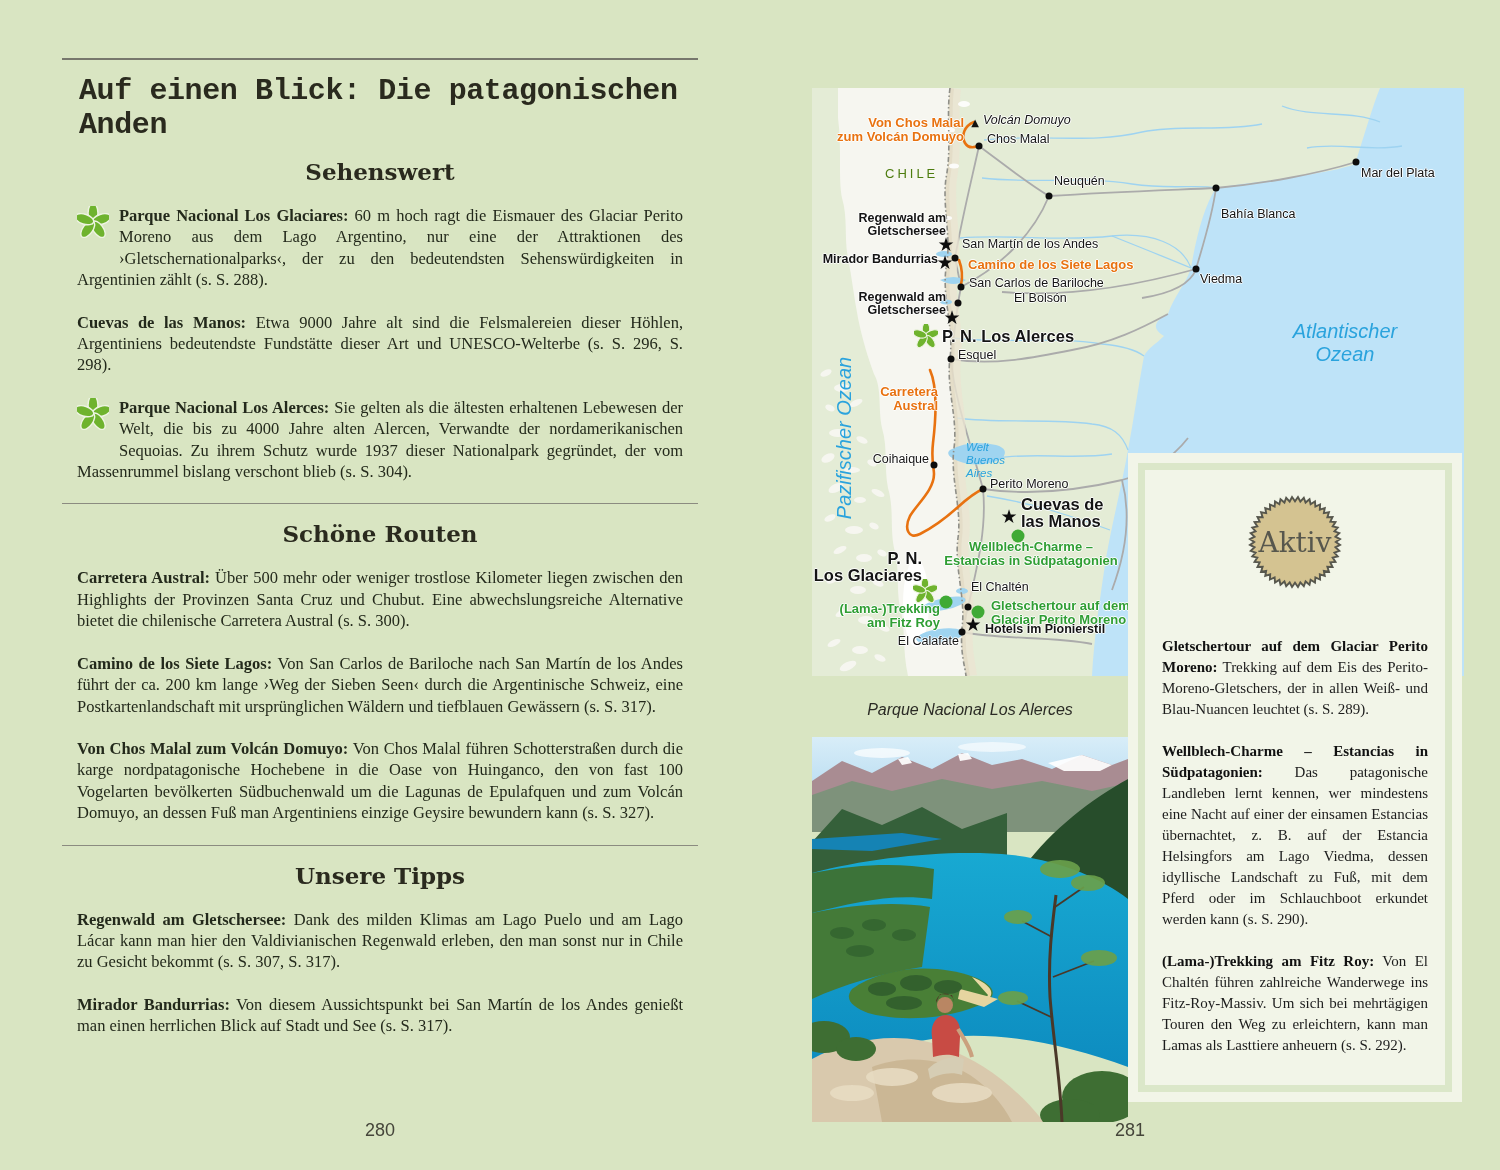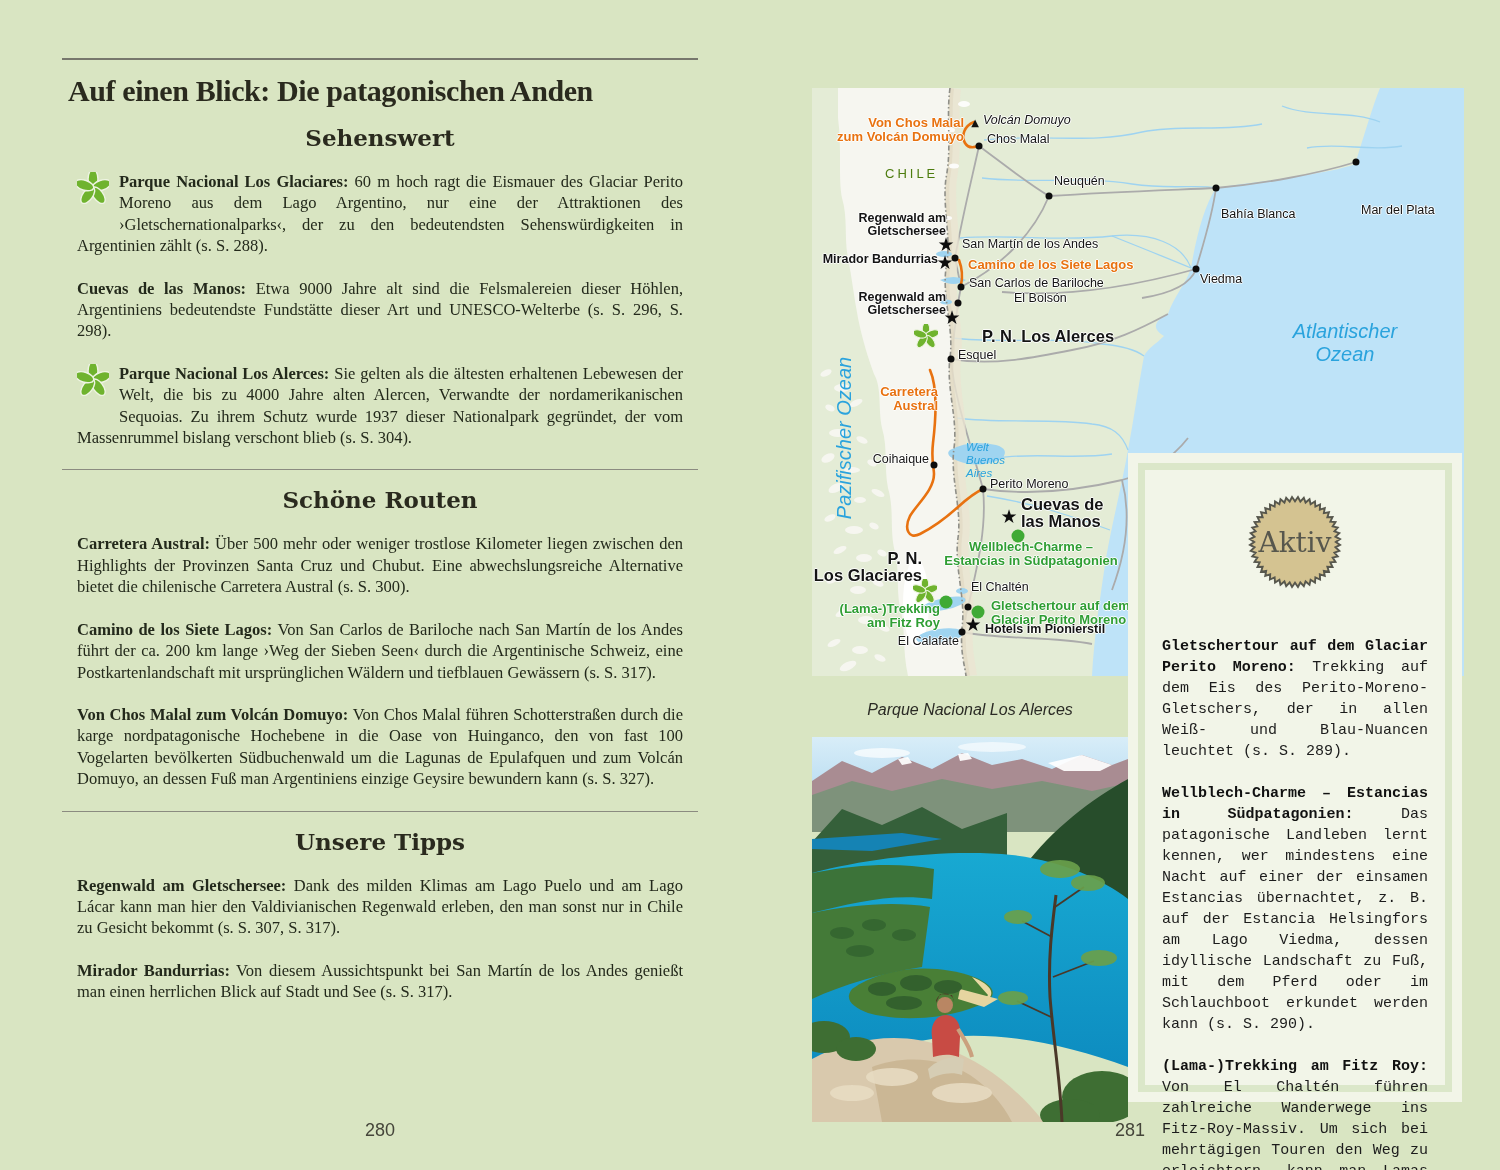--- a/index.html
+++ b/index.html
@@ -13,22 +13,22 @@
   body{
     width:1500px;height:1170px;position:relative;overflow:hidden;
     background:var(--page-bg);
     font-family:"Liberation Serif",serif;color:var(--ink);
   }
   
   .left-col{position:absolute;left:62px;top:58px;width:636px;}
   .rule-top{border-top:2px solid #77776c;height:0;}
   .rule-thin{border-top:1.6px solid #8b8b80;height:0;margin-top:4px;}
   .doc-title{
-    font-family:Liberation Serif, serif;font-weight:bold;font-size:30px;
-    letter-spacing:-0.4px;color:var(--head-ink);margin:14px 6px 4px;
+    font-family:Liberation Mono, monospace;font-weight:bold;font-size:30px;
+    letter-spacing:-0.4px;color:var(--head-ink);margin:14px 17px 4px;
   }
   .sec-head{
     font-family:"DejaVu Serif",serif;font-weight:bold;font-size:23px;
     text-align:center;color:var(--head-ink);margin:16px 0 20px;
   }
   p.body-par{
     font-size:16.5px;line-height:21.4px;text-align:justify;
     margin:0 15px 21px;color:var(--ink);
   }
   p.body-par b{font-weight:bold;}
@@ -81,21 +81,21 @@
   }
   .aktiv-inner{
     border:7px solid var(--box-line);height:100%;box-sizing:border-box;
     padding:24px 17px 0;background:var(--box-bg);
   }
   .badge-wrap{text-align:center;margin:0 0 42px;}
   .badge-text{
     font-family:"DejaVu Serif",serif;font-size:29px;fill:var(--badge-line);
   }
   .aktiv p{
-    font-family:Liberation Mono, monospace;font-size:15px;line-height:21px;
+    font-family:Liberation Serif, serif;font-size:15px;line-height:21px;
     text-align:justify;color:#1c1c1c;margin:0 0 21px;
   }
   .aktiv p b{font-weight:bold;color:#111;}
 </style>
 </head>
 <body>
 
 <svg width="0" height="0" style="position:absolute" aria-hidden="true">
   <defs>
     <symbol id="flower-sym" viewBox="-10 -10 20 20">
@@ -257,32 +257,32 @@
     </g>
   </svg>
   <div id="map-overlay">
       <div class="ml ml-orange ta-r" style="right: 500px; top: 28px;">Von Chos Malal
 zum Volcán Domuyo</div>
       <div class="ml ml-city it" style="left: 171px; top: 25px;">Volcán Domuyo</div>
       <div class="ml ml-city" style="left: 175px; top: 44px;">Chos Malal</div>
       <div class="ml ml-region" style="left: 73px; top: 78px;">CHILE</div>
       <div class="ml ml-city" style="left: 242px; top: 86px;">Neuquén</div>
       <div class="ml ml-city" style="left: 409px; top: 87px; margin-top: 32px;">Bahía Blanca</div>
-      <div class="ml ml-city" style="left: 549px; top: 78px; margin-top: 37px;">Mar del Plata</div>
+      <div class="ml ml-city" style="left: 549px; top: 78px;">Mar del Plata</div>
       <div class="ml ml-city" style="left: 388px; top: 184px;">Viedma</div>
       <div class="ml ml-poi ta-r" style="right: 518px; top: 124px;">Regenwald am
 Gletschersee</div>
       <div class="ml ml-city" style="left: 150px; top: 149px;">San Martín de los Andes</div>
       <div class="ml ml-poi ta-r" style="right: 526px; top: 165px;">Mirador Bandurrias</div>
       <div class="ml ml-orange" style="left: 156px; top: 170px;">Camino de los Siete Lagos</div>
       <div class="ml ml-city" style="left: 157px; top: 188px;">San Carlos de Bariloche</div>
       <div class="ml ml-city" style="left: 154px; top: 203px; padding-left: 48px;">El Bolsón</div>
       <div class="ml ml-poi ta-r" style="right: 518px; top: 203px;">Regenwald am
 Gletschersee</div>
-      <div class="ml ml-big" style="left: 130px; top: 240px; margin-left: 40px;">P. N. Los Alerces</div>
+      <div class="ml ml-big" style="left: 130px; top: 240px;">P. N. Los Alerces</div>
       <div class="ml ml-city" style="left: 146px; top: 260px;">Esquel</div>
       <div class="ml ml-ocean ta-c" style="left: 533px; top: 232px; transform: translateX(-50%);">Atlantischer
 Ozean</div>
       <div class="ml ml-orange ta-r" style="right: 526px; top: 297px;">Carretera
 Austral</div>
       <div class="ml ml-city ta-r" style="right: 535px; top: 364px;">Coihaique</div>
       <div class="ml ml-lake" style="left: 154px; top: 353px;">Welt
 Buenos
 Aires</div>
       <div class="ml ml-city" style="left: 178px; top: 389px;">Perito Moreno</div>

